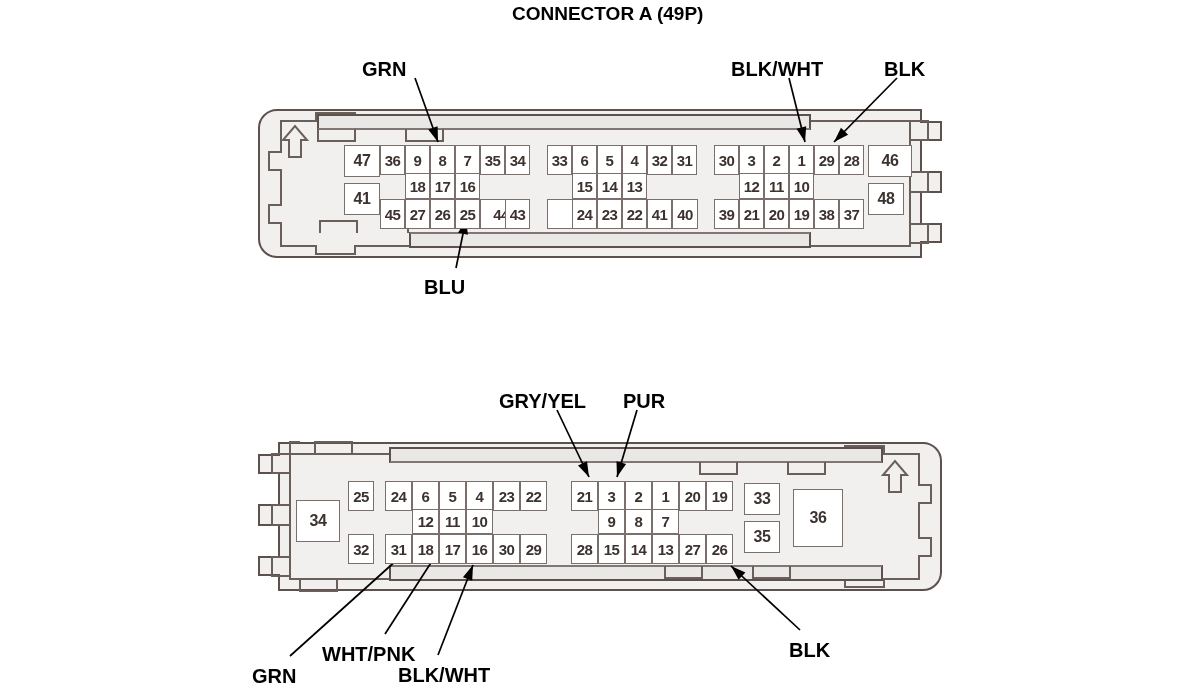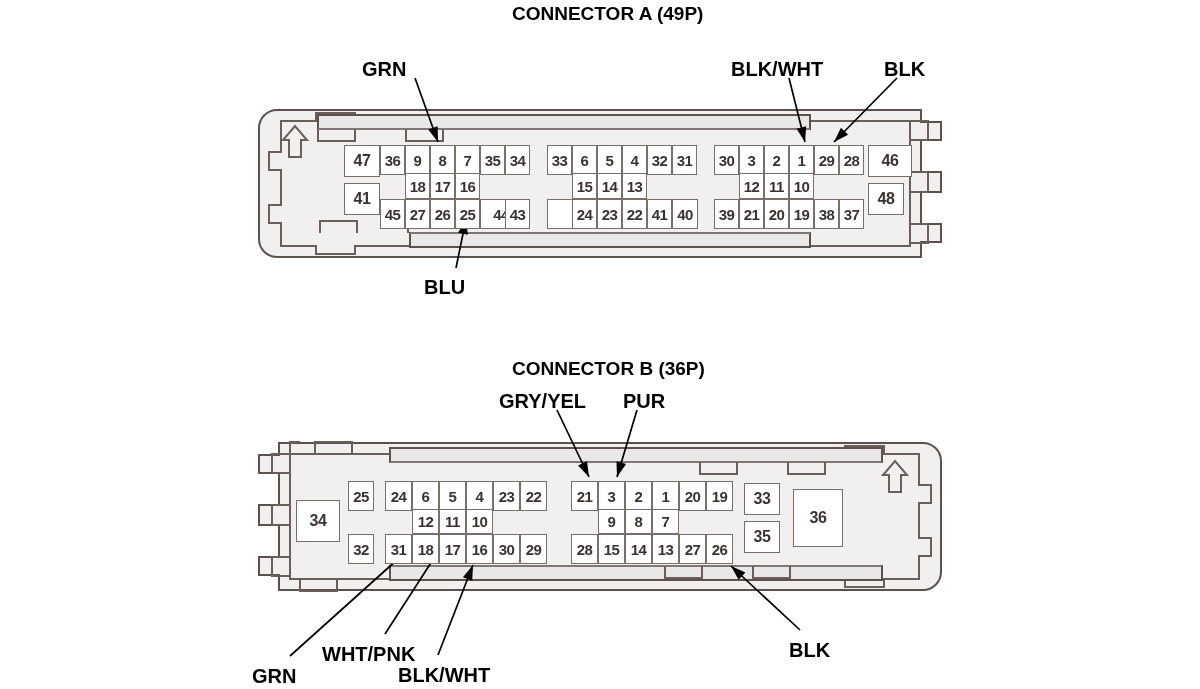--- a/index.html
+++ b/index.html
@@ -141,21 +141,20 @@
         <line x1="438" y1="655" x2="473" y2="565" class="callout"></line>
         <polygon points="473,565 472.22332944038226,580.7923013788942 462.90328272496924,577.1678387673447" class="arrowhead"></polygon>
         <line x1="800" y1="630" x2="731" y2="566" class="callout"></line>
         <polygon points="731,566 745.3977945760121,572.5347923721383 738.5973602375266,579.866510643318" class="arrowhead"></polygon>
       </g>
   </svg>
 
   <div id="overlay" class="svg-layer">
 
     <div class="lbl title" style="left:512px;top:4px;">CONNECTOR A (49P)</div>
-    <div class="lbl title" style="left:512px;top:359px;">CONNECTOR B (36P)</div>
 
   <div class="cell big" style="left: 344px; top: 145px; width: 36px; height: 32px;">47</div>
       <div class="cell big" style="left: 344px; top: 183px; width: 36px; height: 32px;">41</div>
       <div class="cell big" style="left: 868px; top: 145px; width: 44px; height: 32px;">46</div>
       <div class="cell big" style="left: 868px; top: 183px; width: 36px; height: 32px;">48</div>
       <div class="cell" style="left: 380px; top: 145px; width: 25px; height: 30px;">36</div>
       <div class="cell" style="left: 405px; top: 145px; width: 25px; height: 30px;">9</div>
       <div class="cell" style="left: 430px; top: 145px; width: 25px; height: 30px;">8</div>
       <div class="cell" style="left: 455px; top: 145px; width: 25px; height: 30px;">7</div>
       <div class="cell" style="left: 480px; top: 145px; width: 25px; height: 30px;">35</div>

